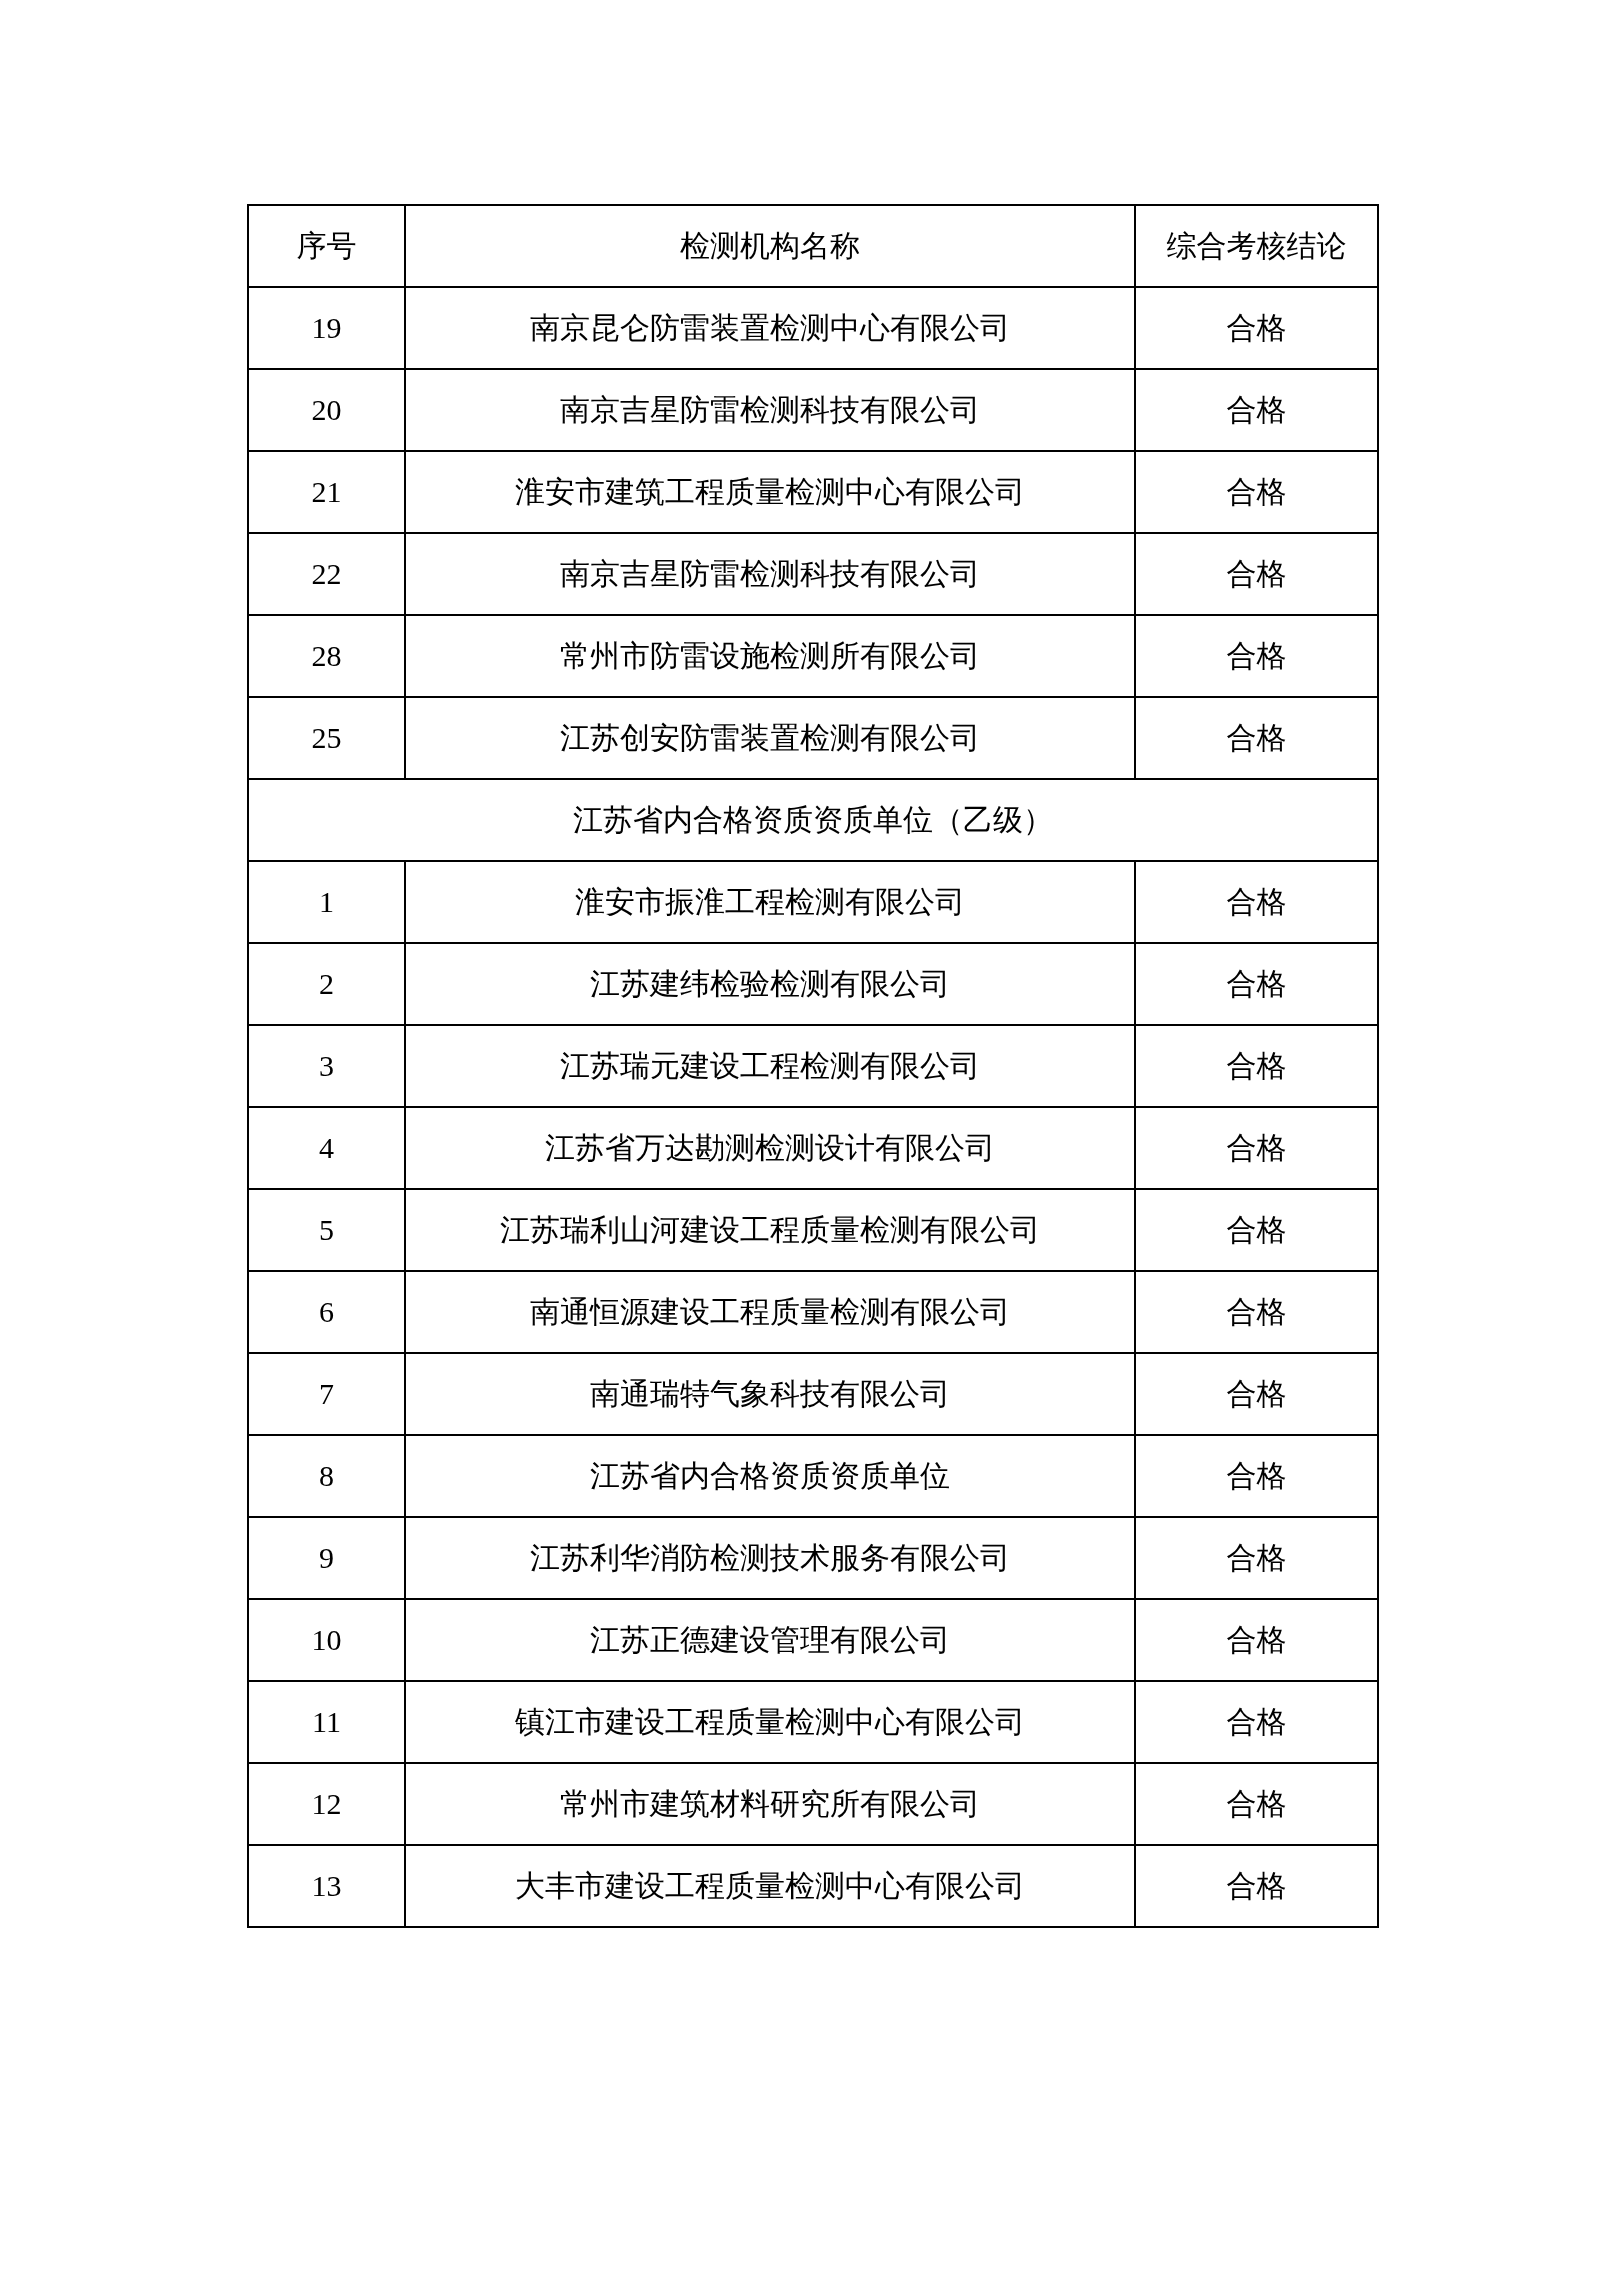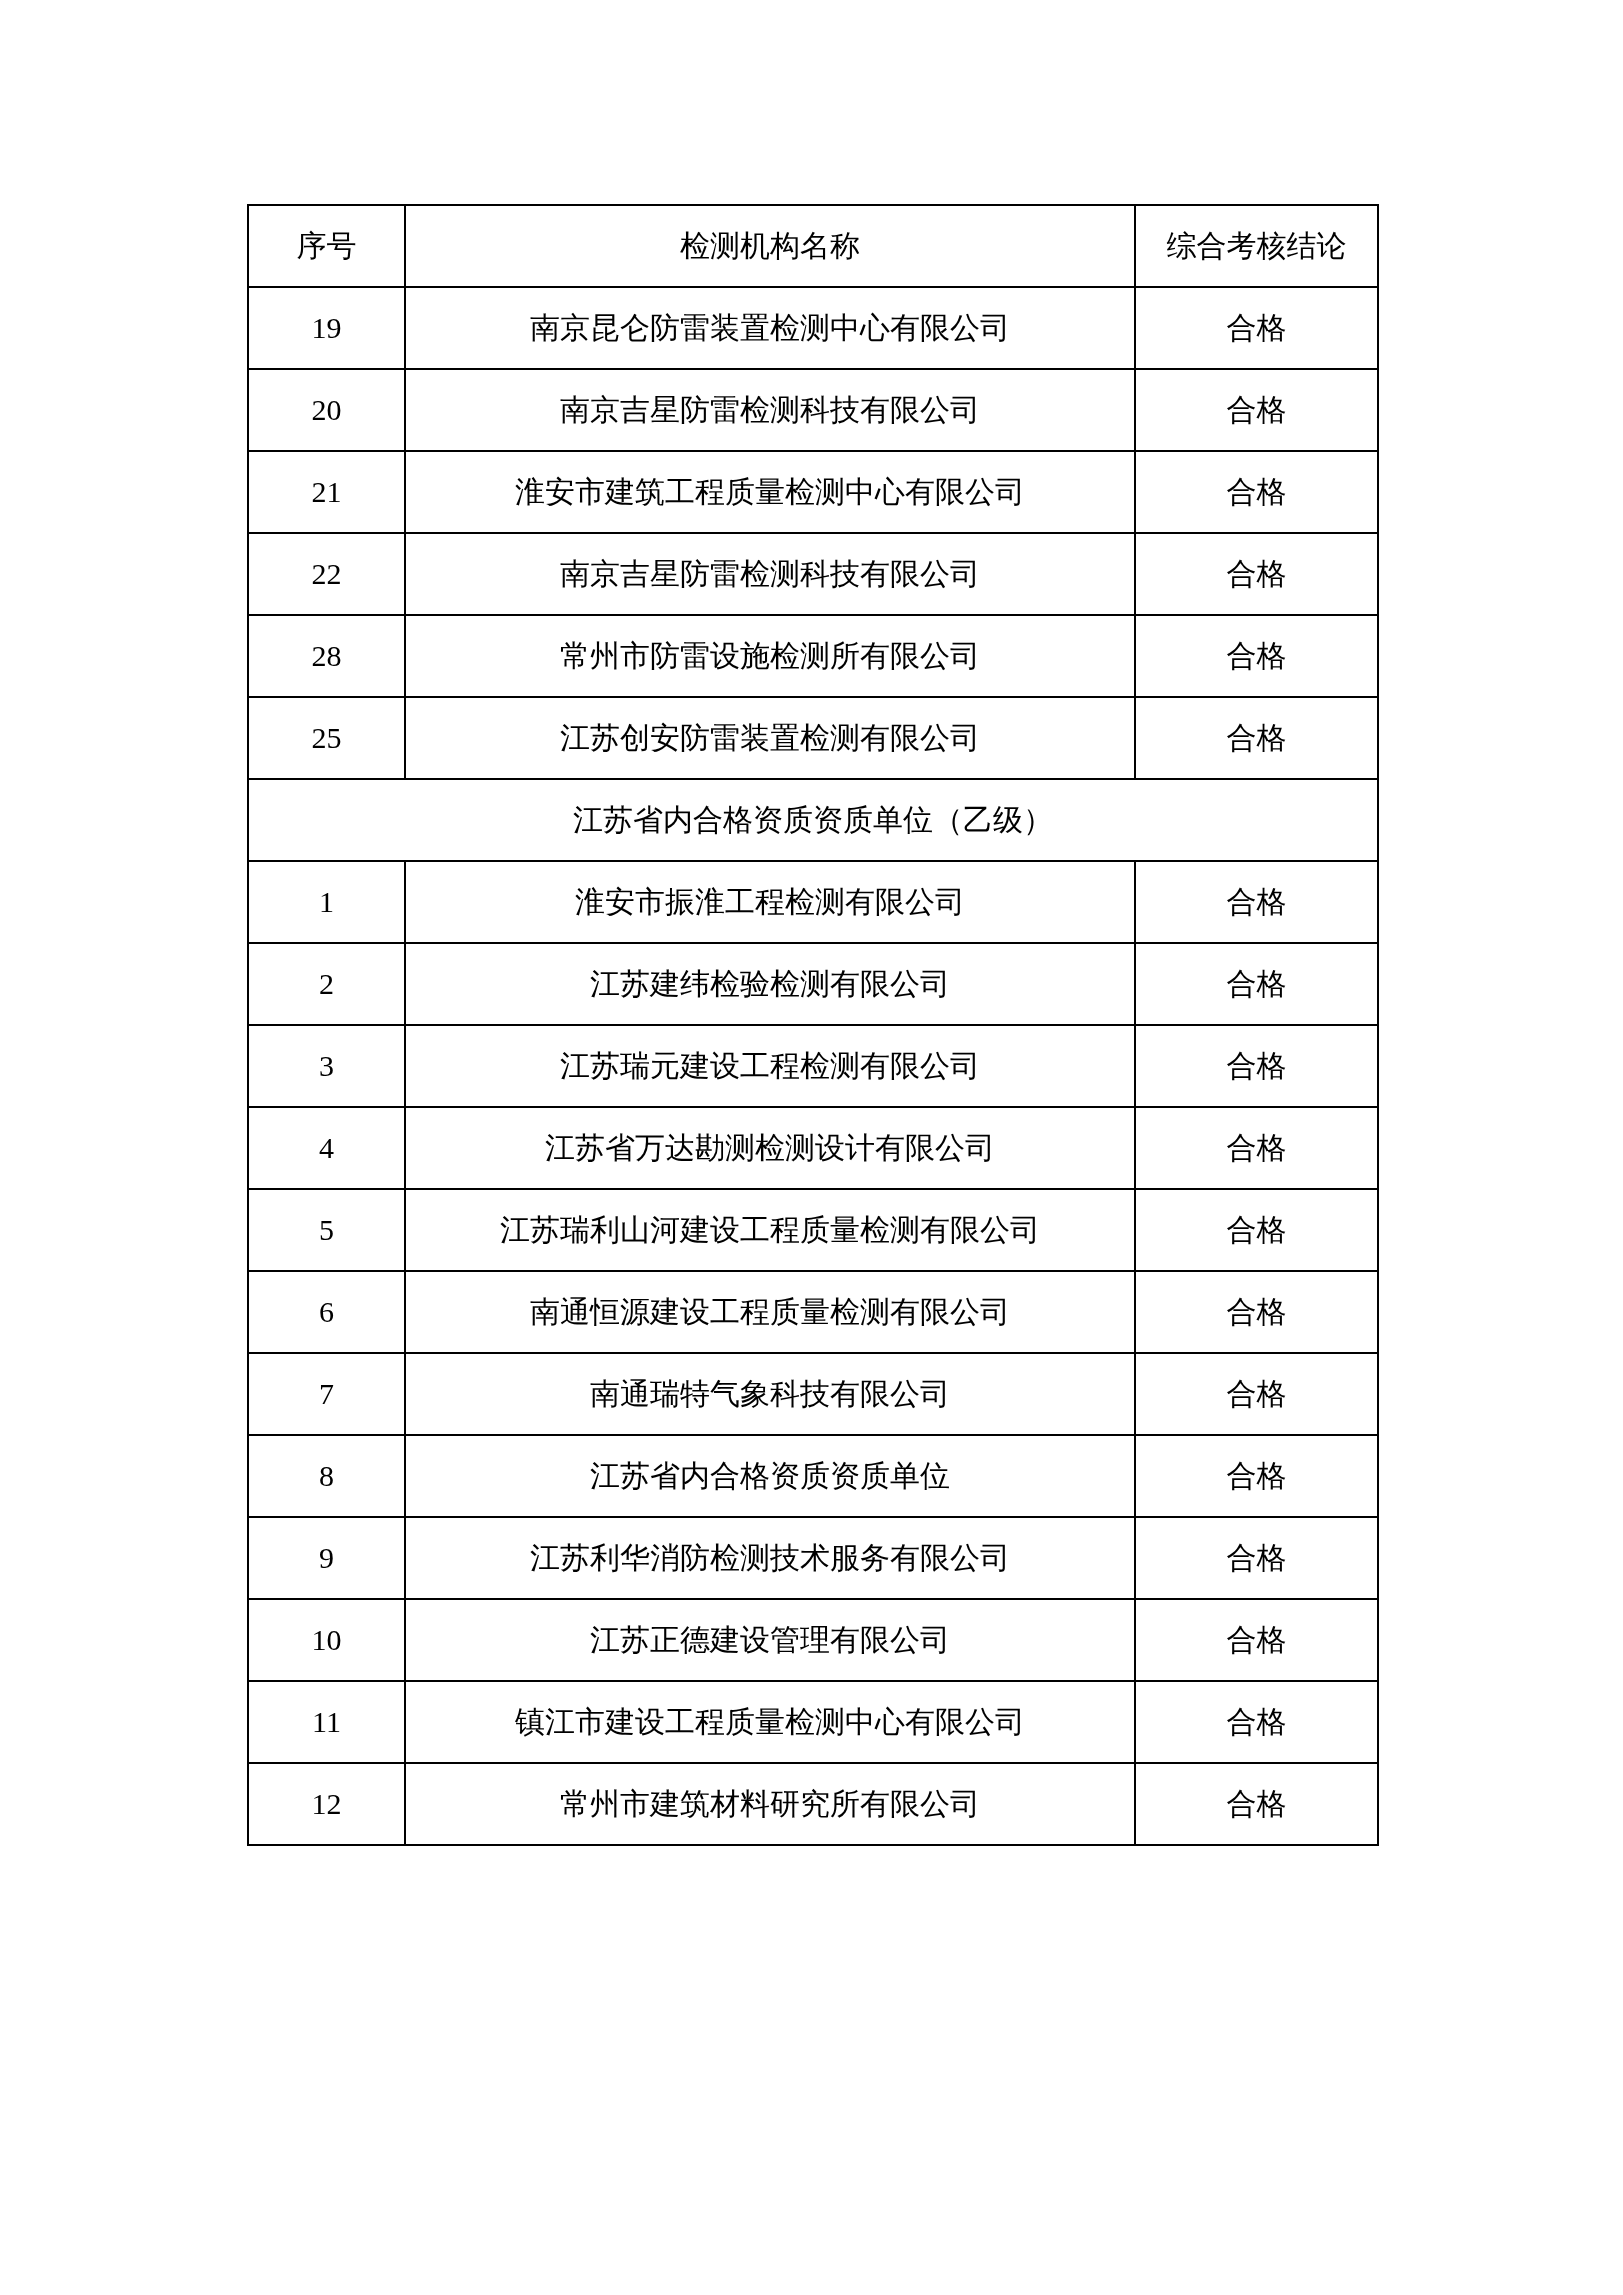--- a/index.html
+++ b/index.html
@@ -178,16 +178,21 @@
     <td class="cell-name">镇江市建设工程质量检测中心有限公司</td>
     <td class="cell-result">合格</td>
   </tr>
 
   <tr>
     <td class="cell-no">12</td>
     <td class="cell-name">常州市建筑材料研究所有限公司</td>
     <td class="cell-result">合格</td>
   </tr>
 
+  <tr>
+    <td class="cell-no">13</td>
+    <td class="cell-name">大丰市建设工程质量检测中心有限公司</td>
+    <td class="cell-result">合格</td>
+  </tr>
 </tbody>
   </table>
 </div>
 
 
 </body></html>

